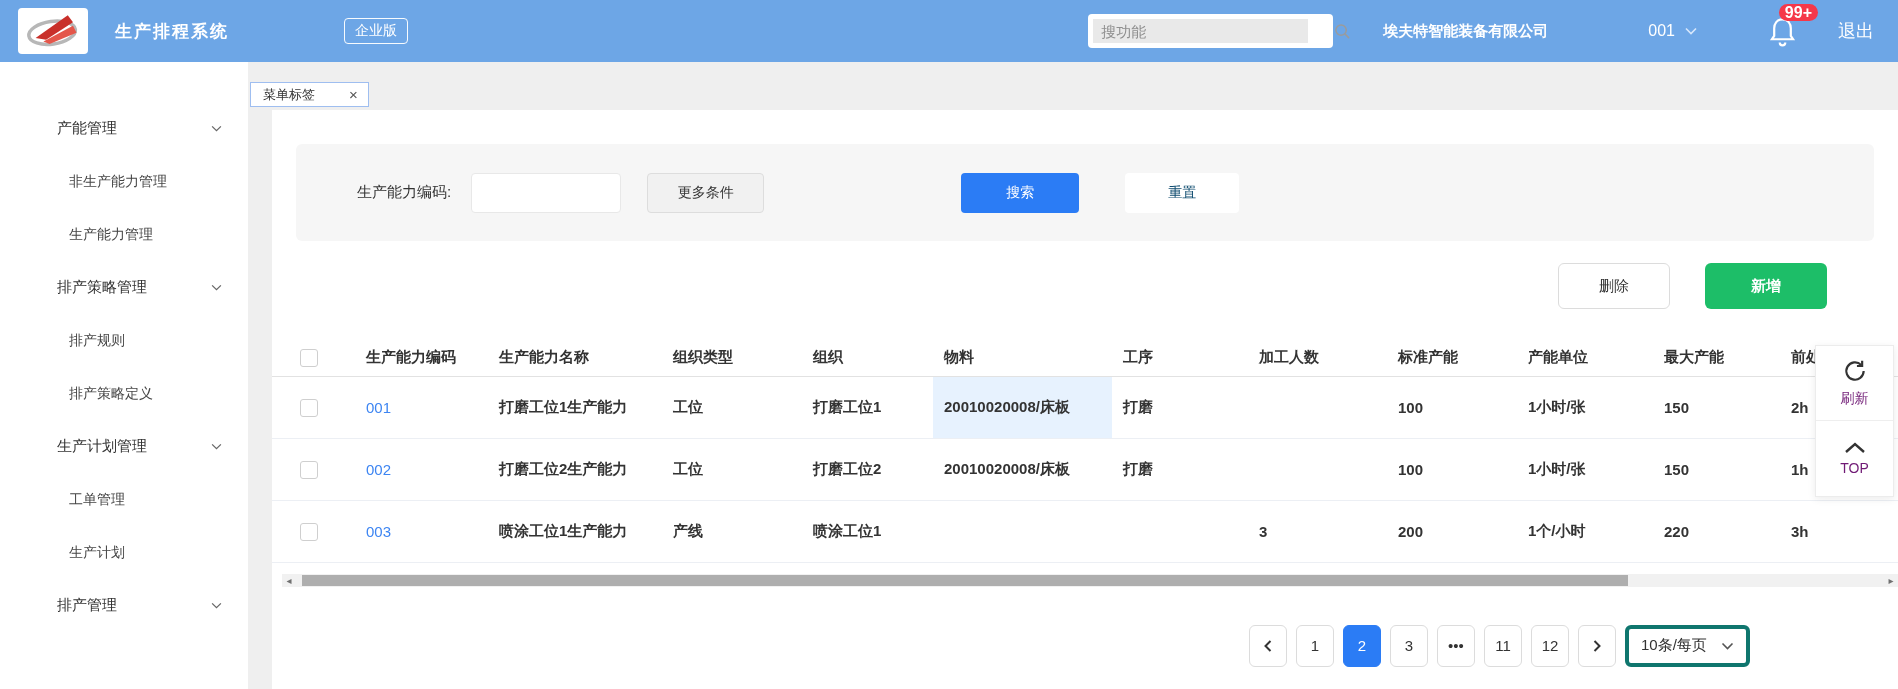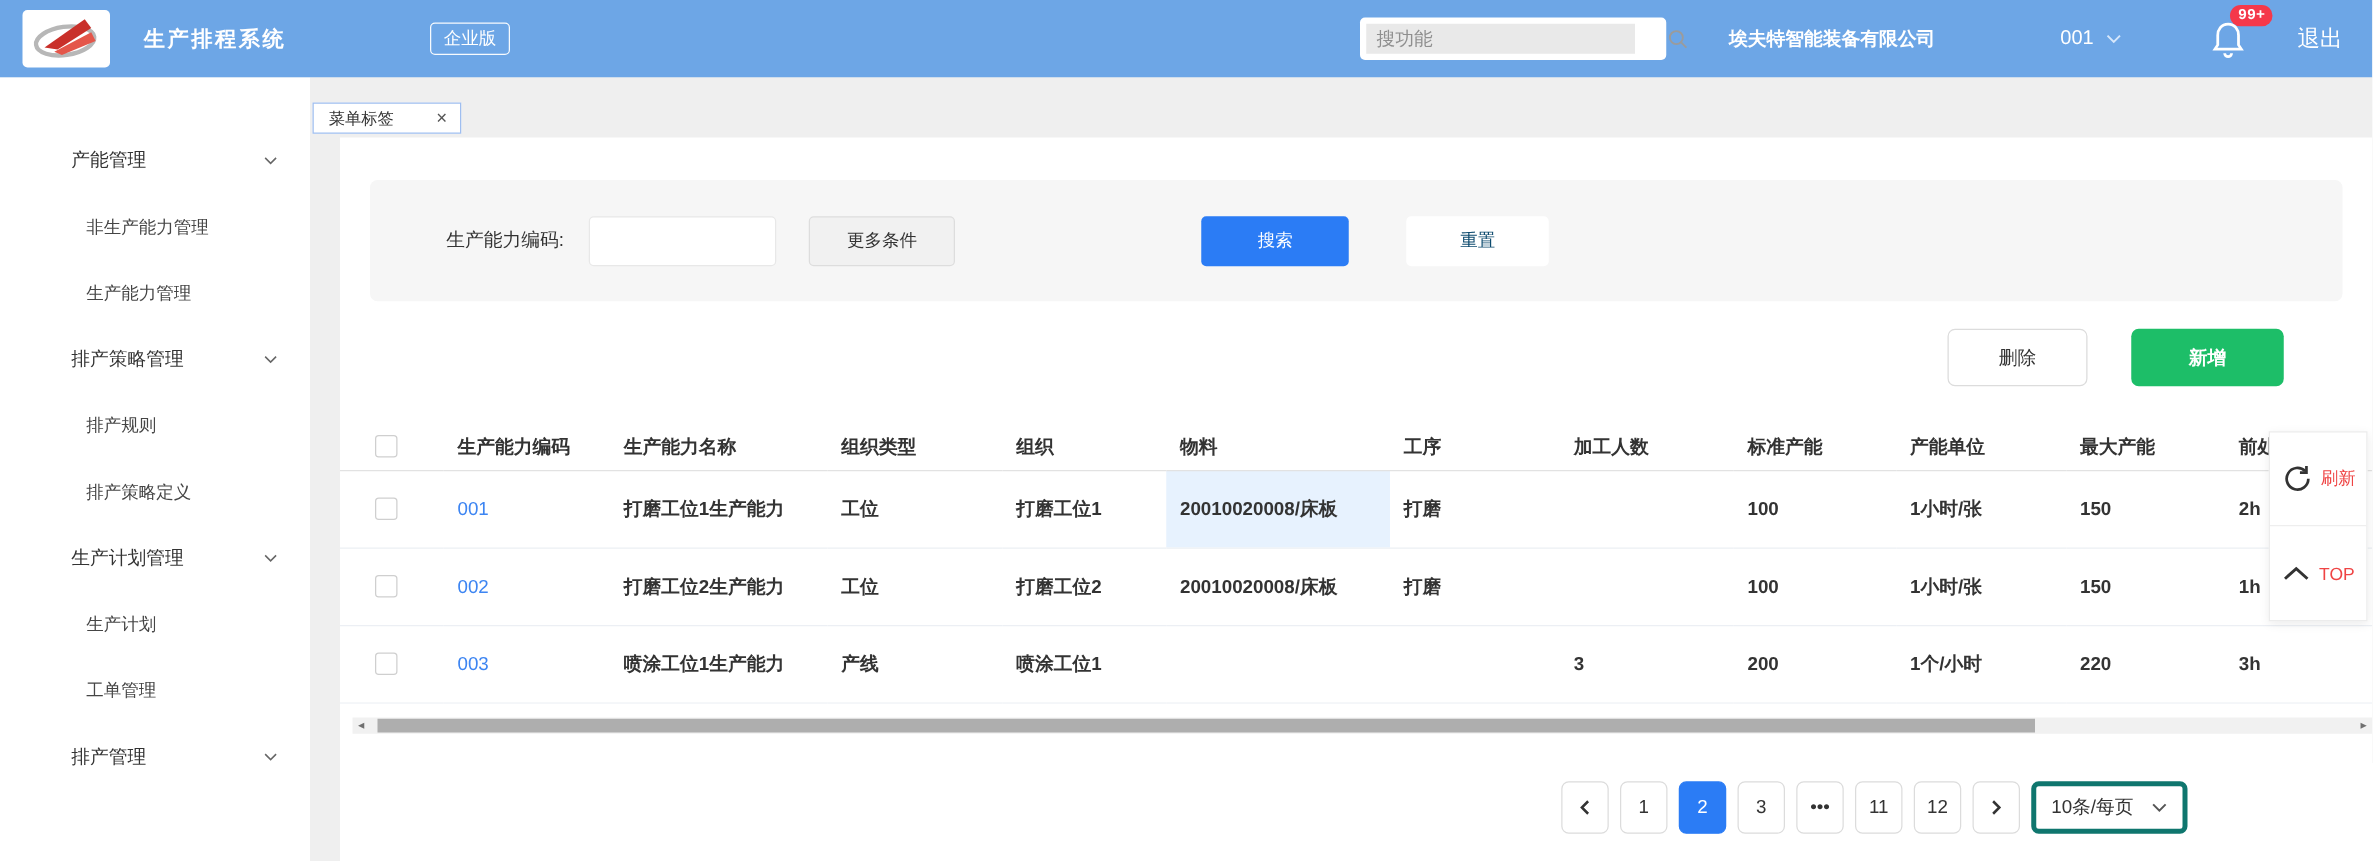--- a/index.html
+++ b/index.html
@@ -19,22 +19,22 @@
   .header-search { width:245px; height:34px; background:#fff; border-radius:4px; display:flex;
                    align-items:center; padding:5px 10px 5px 5px;gap:16px; }
   .header-search input { flex:1; height:24px; border:none; outline:none; background:#e9e9e9;
                          padding:0 8px; font-size:15px; color:#333; font-family:inherit; }
   .header-search input::placeholder { color:#8f8f8f; }
   .header-search .mag { margin-left:10px; display:flex; }
   .company-name { margin-left:50px; color:#fff; font-size:15px; font-weight:bold; white-space:nowrap; }
   .org-switch { margin-left:100px; display:flex; align-items:center; gap:10px; color:#fff; font-size:16px; cursor:pointer; }
   .org-switch .chev { color:#d7e7fb; display:flex; }
   .bell-wrap { margin-left:72px; position:relative; display:flex; }
-  .bell-badge { position:absolute; top:-12px; right:-22px; background:#f5384a; color:#fff; font-size:12px;
-                font-weight:bold; border-radius:9px; padding:2px 6px; line-height:13px;font-family:Liberation Mono, monospace; }
+  .bell-badge { position:absolute; top:-12px; right:-22px; background:#f5384a; color:#fff; font-size:16px;
+                font-weight:bold; border-radius:9px; padding:2px 6px; line-height:13px; }
   .logout { margin-left:42px; color:#fff; font-size:18px; cursor:pointer; white-space:nowrap; }
 
   
   .sidebar { position:absolute; left:0; top:62px; width:248px; bottom:0; background:#fff;
              padding-top:40px; overflow:hidden; }
   .side-group { height:53px; display:flex; align-items:center; justify-content:space-between;
                 padding:0 26px 0 57px; font-size:15px; color:#333; cursor:pointer; }
   .side-group .chev { color:#666; display:flex; }
   .side-child { height:53px; display:flex; align-items:center; padding-left:69px; font-size:14px;
                 color:#454545; cursor:pointer; }
@@ -92,22 +92,22 @@
             background:#fff; border:1px solid #dcdcdc; border-radius:6px; font-size:15px; color:#333; cursor:pointer; }
   .pg-btn.active { background:#2b7cf5; border-color:#2b7cf5; color:#fff; }
   .pg-select { width:125px; height:42px; display:flex; align-items:center; justify-content:space-between;
                background:#fff; border:4px solid #0f766e; border-radius:6px; padding:0 12px; font-size:15px;
                color:#333; cursor:pointer; }
   .pg-select .chev { color:#555; display:flex; }
 
   
   .quickpanel { position:absolute; right:4px; top:345px; width:79px; background:#fff;
                 border:1px solid #ececec; box-shadow:0 2px 8px rgba(0,0,0,.08); z-index:50; }
-  .qp-cell { height:75px; display:flex; flex-direction:row; align-items:center; justify-content:center;
-             gap:6px; font-size:14px; color:#ef4444; cursor:pointer; }
+  .qp-cell { height:75px; display:flex; flex-direction:column; align-items:center; justify-content:center;
+             gap:6px; font-size:14px; color:#701a75; cursor:pointer; }
   .qp-cell:first-child { border-bottom:1px solid #eee; }
 </style>
 </head>
 <body>
 
 <div class="app">
 
   <div class="header">
     <div class="logo-box">
       <svg width="62" height="40" viewBox="0 0 70 46">
@@ -185,24 +185,24 @@
 
     <div class="side-group">
       <span>生产计划管理</span>
       <span class="chev">
         <svg width="11" height="7" viewBox="0 0 12 8" fill="none" stroke="currentColor" stroke-width="1.4">
             <polyline points="1,1.5 6,6.5 11,1.5"></polyline>
           </svg>
       </span>
     </div>
     <div class="side-child">
+      <span>工单管理</span>
+    </div>
+    <div class="side-child">
       <span>生产计划</span>
-    </div>
-    <div class="side-child">
-      <span>工单管理</span>
     </div>
 
     <div class="side-group">
       <span>排产管理</span>
       <span class="chev">
         <svg width="11" height="7" viewBox="0 0 12 8" fill="none" stroke="currentColor" stroke-width="1.4">
             <polyline points="1,1.5 6,6.5 11,1.5"></polyline>
           </svg>
       </span>
     </div>

